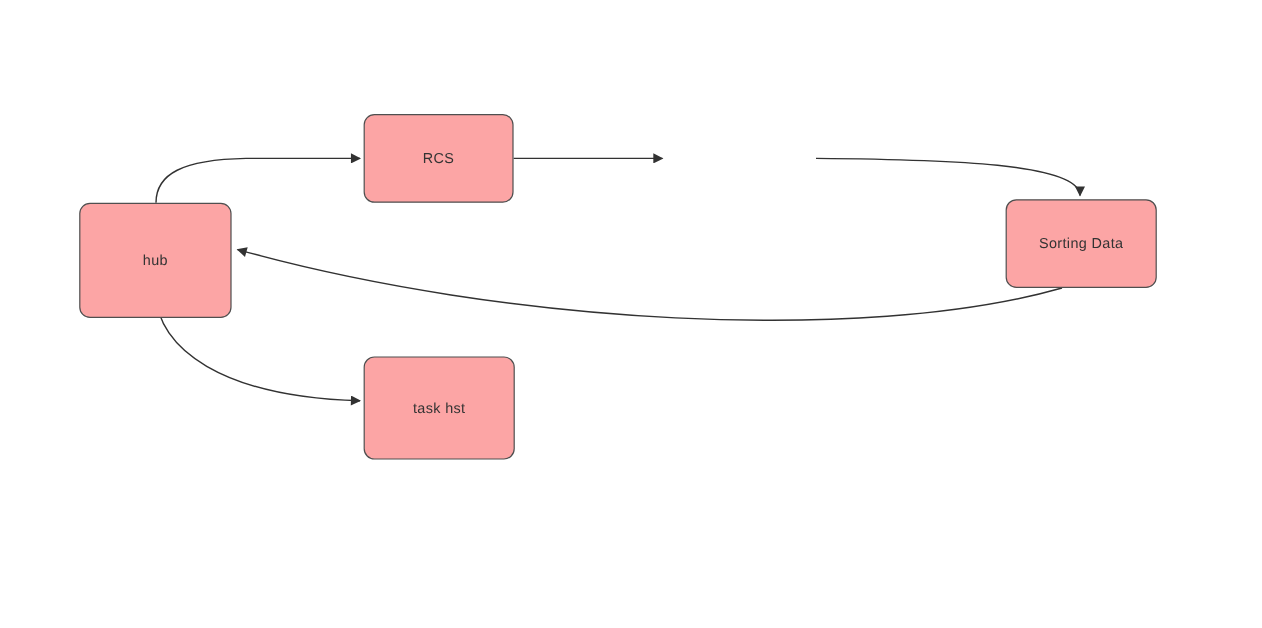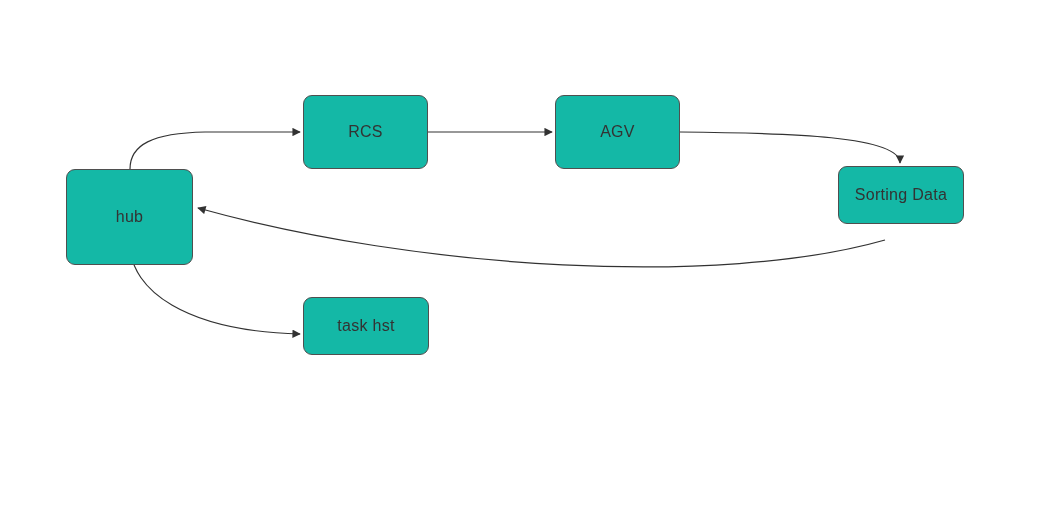--- a/index.html
+++ b/index.html
@@ -23,35 +23,35 @@
     height: 523px;
   }
   .edge {
     fill: none;
     stroke: #323232;
     stroke-width: 1.2;
   }
   .node {
     position: absolute;
     box-sizing: border-box;
-    background: #14b8a6;
+    background: #fca5a5;
     border: 1px solid #4f4f4f;
     border-radius: 9px;
     display: flex;
     align-items: center;
     justify-content: center;
-    font-size: 16px;
+    font-size: 12px;
     color: #333333;
     letter-spacing: 0.3px;
   }
   .node-hub          { left: 66px;  top: 169px; width: 127px; height: 96px; }
   .node-rcs          { left: 303px; top: 95px;  width: 125px; height: 74px; }
   .node-agv          { left: 555px; top: 95px;  width: 125px; height: 74px; }
-  .node-sorting-data { left: 838px; top: 166px; width: 126px; height: 58px; }
-  .node-task-hst     { left: 303px; top: 297px; width: 126px; height: 58px; }
+  .node-sorting-data { left: 838px; top: 166px; width: 126px; height: 74px; }
+  .node-task-hst     { left: 303px; top: 297px; width: 126px; height: 86px; }
 </style>
 </head>
 <body>
 
 <div class="canvas">
 
   <svg class="edges-layer" width="1052" height="523" viewBox="0 0 1052 523" xmlns="http://www.w3.org/2000/svg">
     <defs>
       <marker id="arrow" viewBox="0 0 10 10" refX="9" refY="5" markerWidth="9" markerHeight="7" orient="auto-start-reverse">
         <path d="M0,0 L10,5 L0,10 z" fill="#323232"></path>
@@ -70,23 +70,20 @@
   </svg>
 
   <div class="node node-hub">
     <span>hub</span>
   </div>
 
   <div class="node node-rcs">
     <span>RCS</span>
   </div>
 
-  <div class="node node-agv">
-    <span>AGV</span>
-  </div>
 
   <div class="node node-sorting-data">
     <span>Sorting Data</span>
   </div>
 
   <div class="node node-task-hst">
     <span>task hst</span>
   </div>
 
 </div>

